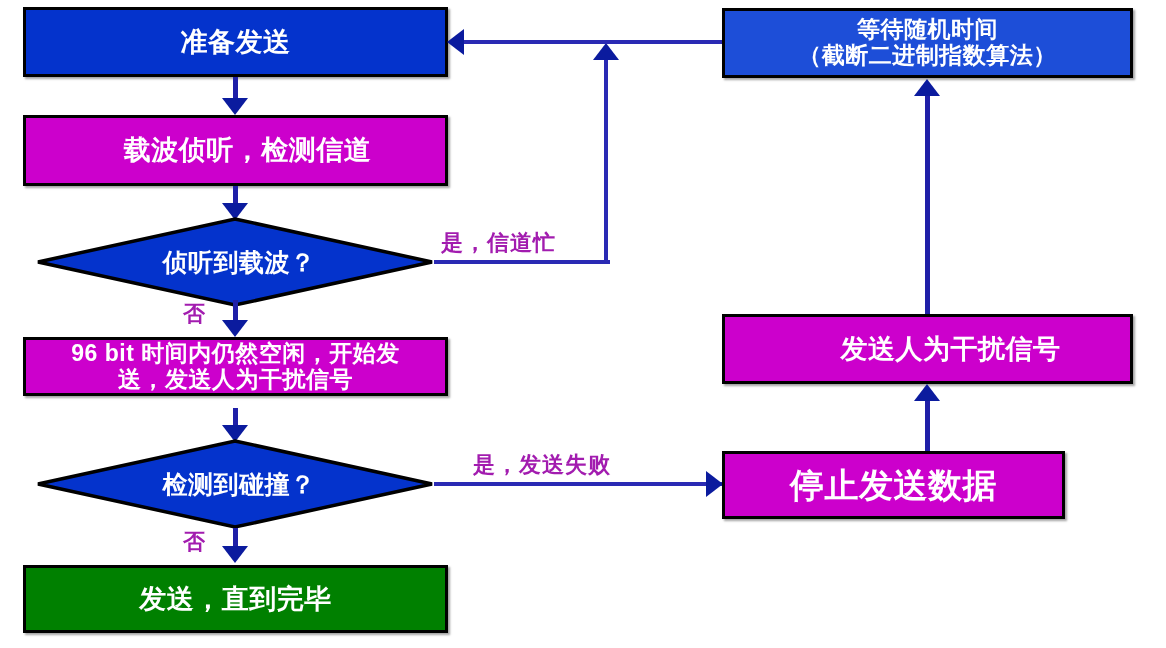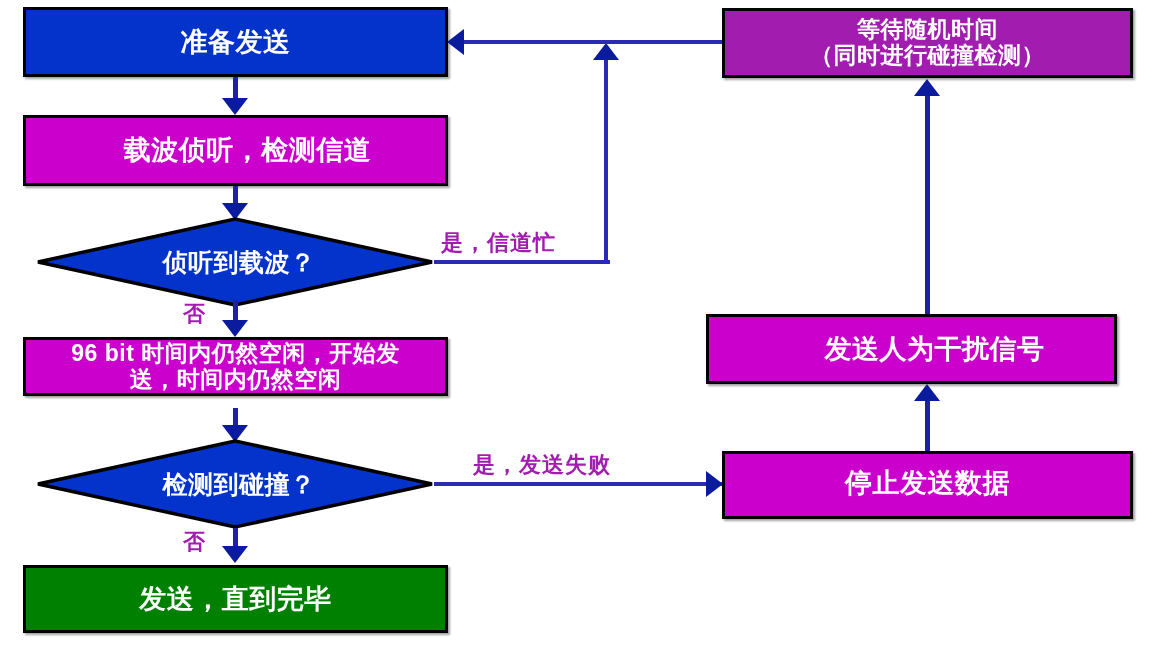--- a/index.html
+++ b/index.html
@@ -23,21 +23,21 @@
     font-weight:bold;
     line-height:1.12;
     letter-spacing:.5px;
     box-shadow:2px 2px 2px rgba(90,90,90,.55);
     -webkit-font-smoothing:antialiased;
   }
   .node .txt{display:block;padding:0 6px;}
 
   .blue   {background:#0433cc;justify-content:center;}
   .magenta{background:#cc00cc;}
-  .cyan   {background:#a21caf;}
+  .cyan   {background:#1d4ed8;}
   .green  {background:#008000;}
 
   
   .diamond{
     position:absolute;
     display:flex;align-items:center;justify-content:center;
   }
   .diamond svg{position:absolute;left:0;top:0;}
   .diamond .txt{
     position:relative;z-index:2;
@@ -109,21 +109,21 @@
   <div class="arw left" style="left:447px;top:29px;"></div>
 
   <span class="elabel big" style="left:441px;top:228px;">是，信道忙</span>
 
   <span class="elabel big" style="left:183px;top:299px;">否</span>
   <div class="ln v" style="left:233px;top:300px;width:5px;height:24px;"></div>
   <div class="arw down" style="left:222px;top:320px;"></div>
 
   <div class="node magenta" style="left:23px;top:337px;width:425px;height:59px;font-size:23px;flex-direction:column;">
     <span class="txt">96 bit 时间内仍然空闲，开始发</span>
-    <span class="txt">送，时间内仍然空闲</span>
+    <span class="txt">送，发送人为干扰信号</span>
   </div>
 
   <div class="ln v" style="left:233px;top:408px;width:5px;height:22px;"></div>
   <div class="arw down" style="left:222px;top:425px;"></div>
 
   <div class="diamond" style="left:36px;top:439px;width:398px;height:90px;">
     <svg width="398" height="90" viewBox="0 0 398 90">
       <polygon points="199,2 396,45 199,88 2,45" fill="#0433cc" stroke="#000000" stroke-width="3.5"></polygon>
     </svg>
     <span class="txt" style="font-size:25px;">检测到碰撞？</span>
@@ -136,32 +136,32 @@
   <span class="elabel big" style="left:183px;top:527px;">否</span>
   <div class="ln v" style="left:233px;top:528px;width:5px;height:22px;"></div>
   <div class="arw down" style="left:222px;top:546px;"></div>
 
   <div class="node green" style="left:23px;top:565px;width:425px;height:68px;font-size:27px;">
     <span class="txt">发送，直到完毕</span>
   </div>
 
   <div class="node cyan" style="left:722px;top:8px;width:411px;height:70px;font-size:23px;flex-direction:column;">
     <span class="txt">等待随机时间</span>
-    <span class="txt">（同时进行碰撞检测）</span>
+    <span class="txt">（截断二进制指数算法）</span>
   </div>
 
   <div class="ln v" style="left:925px;top:96px;width:5px;height:219px;"></div>
   <div class="arw up" style="left:914px;top:79px;"></div>
 
-  <div class="node magenta" style="left:706px;top:314px;width:411px;height:70px;font-size:27px;padding-left:46px;">
+  <div class="node magenta" style="left:722px;top:314px;width:411px;height:70px;font-size:27px;padding-left:46px;">
     <span class="txt">发送人为干扰信号</span>
   </div>
 
   <div class="ln v" style="left:925px;top:400px;width:5px;height:51px;"></div>
   <div class="arw up" style="left:914px;top:384px;"></div>
 
-  <div class="node magenta" style="left:722px;top:451px;width:411px;height:68px;font-size:27px;font-family:Liberation Mono, monospace;">
+  <div class="node magenta" style="left:722px;top:451px;width:343px;height:68px;font-size:34px;">
     <span class="txt">停止发送数据</span>
   </div>
 
   <div class="artifact"></div>
 
 </div>
 
 </body></html>

